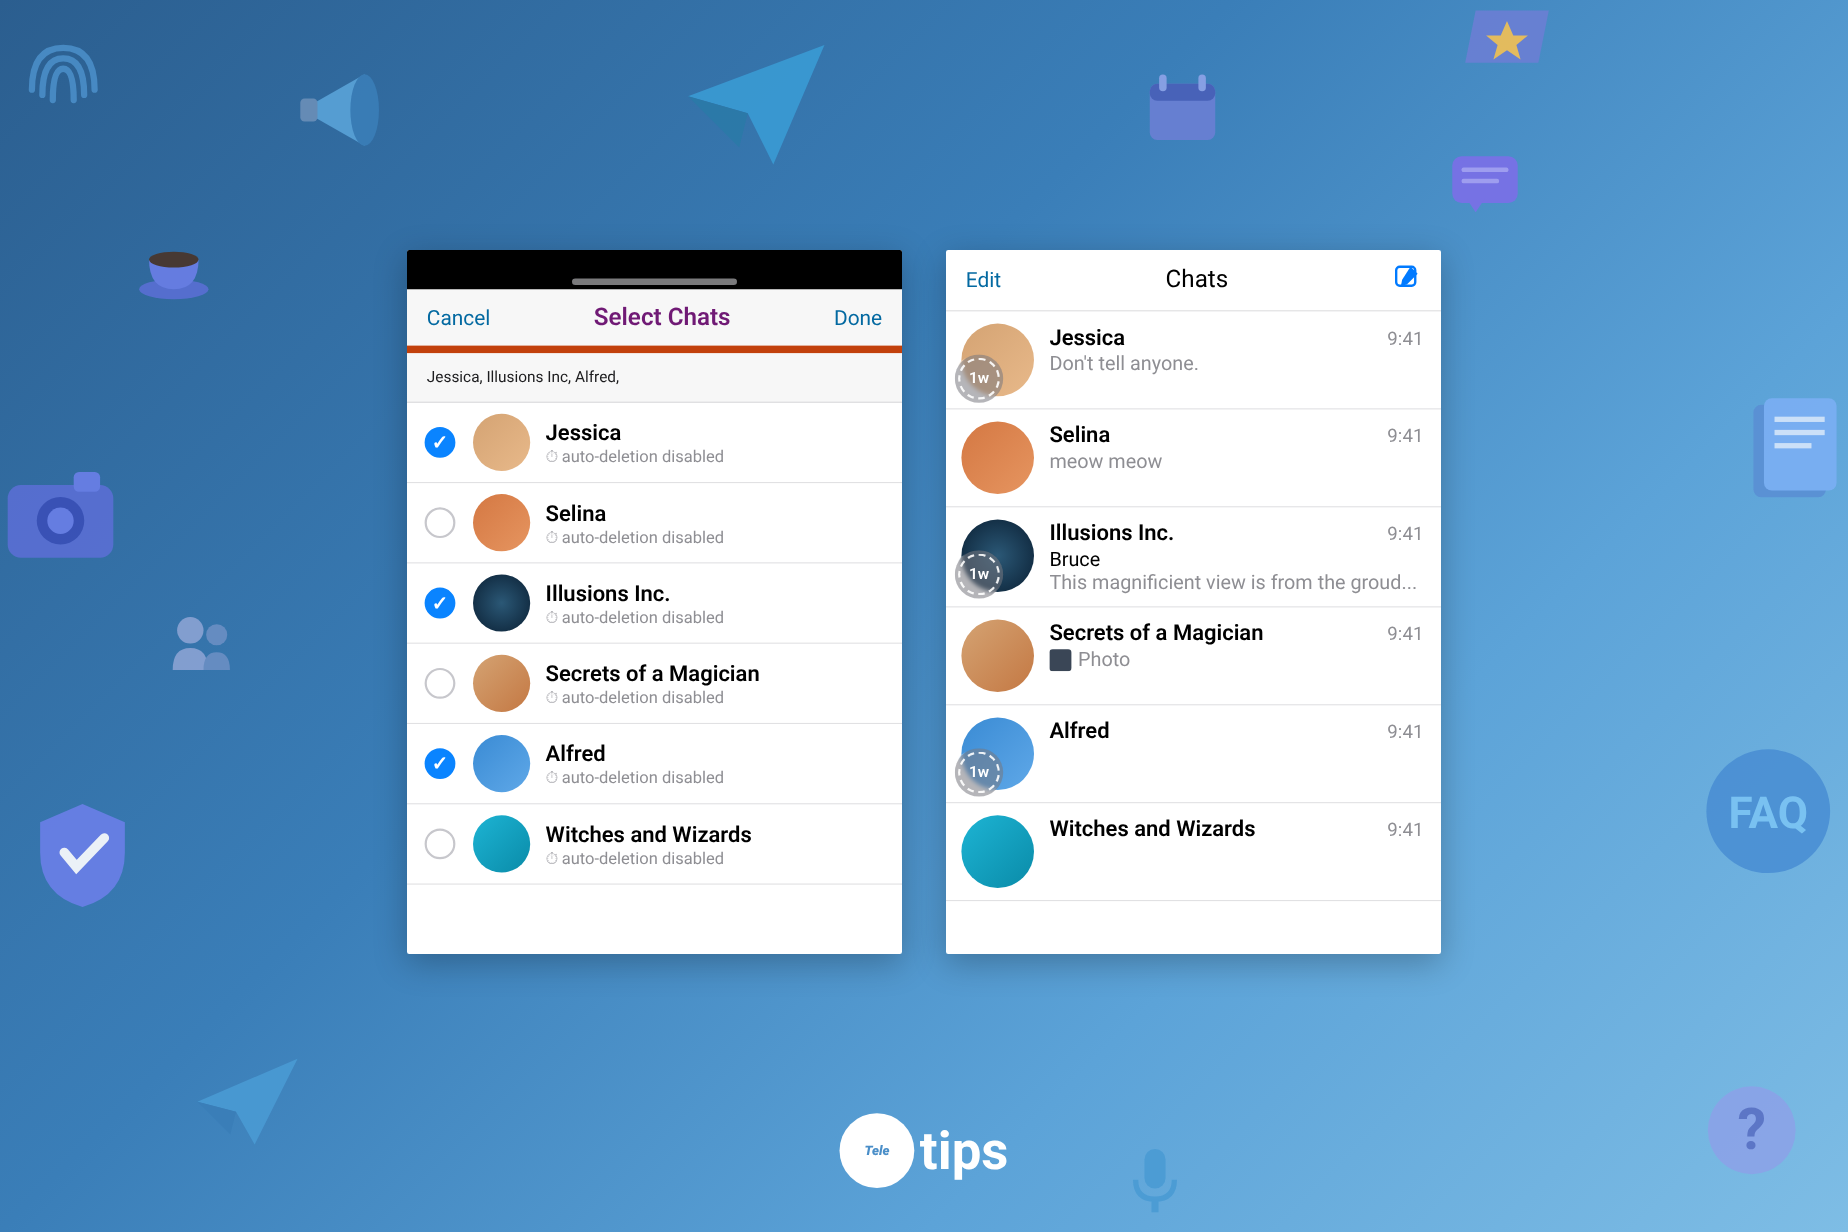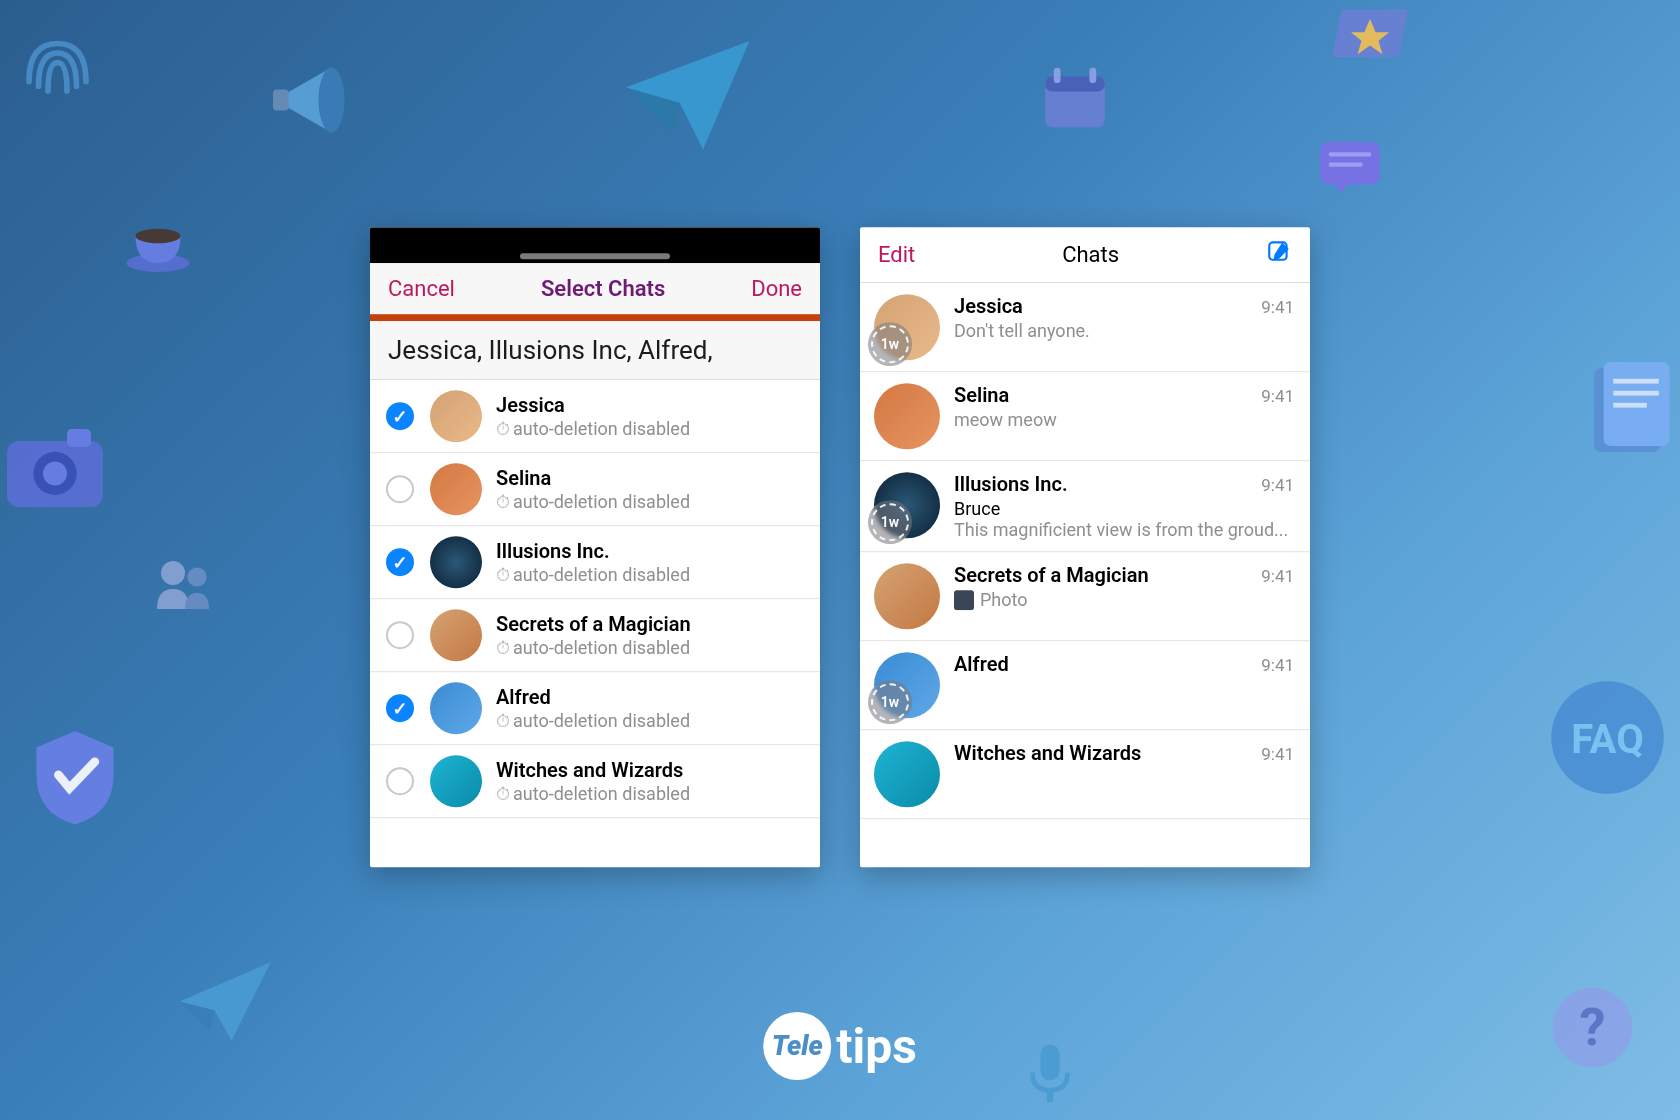--- a/index.html
+++ b/index.html
@@ -18,43 +18,43 @@
 .camera { left:-5px; top:405px; width:120px; height:120px; }
 .user2 { left:140px; top:545px; width:90px; height:80px; }
 .shield { left:20px; top:710px; width:110px; height:130px; }
 .faq { right:10px; top:675px; width:125px; height:125px; }
 .plane2 { left:155px; top:930px; width:140px; height:130px; }
 .qmark { right:40px; bottom:45px; width:95px; height:95px; }
 .mic { left:1010px; bottom:5px; width:80px; height:85px; }
 
 
 .logo { position:absolute; left:50%; bottom:40px; transform:translateX(-50%); color:#fff; font-weight:700; font-size:48px; display:flex; align-items:center; gap:5px; }
-.logo .tele { background:#fff; color:#4a8ec8; border-radius:50%; width:68px; height:68px; display:inline-flex; align-items:center; justify-content:center; font-size:27px; font-weight:900; font-style:italic; position:relative; }
+.logo .tele { background:#fff; color:#4a8ec8; border-radius:50%; width:68px; height:68px; display:inline-flex; align-items:center; justify-content:center; font-size:12px; font-weight:900; font-style:italic; position:relative; }
 
 
 .shots { position:absolute; left:50%; top:50%; transform:translate(-50%,-52%); display:flex; gap:40px; }
 .phone { width:450px; height:640px; background:#fff; border-radius:2px; box-shadow:0 8px 30px rgba(0,0,0,.25); overflow:hidden; }
 
 
 .blackbar { background:#000; height:36px; display:flex; align-items:flex-end; justify-content:center; }
 .sheetgrab { width:150px; height:6px; background:#7a7a7c; border-radius:3px; margin-bottom:4px; }
 .sheetheader { background:#f7f7f7; border-bottom:7px solid #c2410c; display:flex; align-items:center; justify-content:space-between; padding:0 18px; height:58px; }
 .sheetheader .title { font-size:22px; font-weight:600; color:#701a75; }
-.linkbtn { color:#be185d; font-size:22px; background:none; border:none; cursor:pointer; }
+.linkbtn { color:#0369a1; font-size:19px; background:none; border:none; cursor:pointer; }
 .linkbtn.bold { font-weight:400; }
-.searchrow { background:#f7f7f7; border-bottom:1px solid #d4d4d6; padding:14px 18px; font-size:26px; color:#1c1c1e; }
+.searchrow { background:#f7f7f7; border-bottom:1px solid #d4d4d6; padding:14px 18px; font-size:14px; color:#1c1c1e; }
 .list { background:#fff; }
 .row { display:flex; align-items:center; padding:10px 14px 10px 16px; border-bottom:1px solid #e1e1e3; min-height:72px; }
 .radio { width:28px; height:28px; border-radius:50%; border:2px solid #c7c7cc; flex-shrink:0; margin-right:16px; display:flex; align-items:center; justify-content:center; }
 .radio.checked { background:#0a84ff; border-color:#0a84ff; }
 .radio.checked::after { content:"✓"; color:#fff; font-size:18px; font-weight:700; }
 .avatar { width:52px; height:52px; border-radius:50%; flex-shrink:0; margin-right:14px; background:#ccc; position:relative; overflow:hidden; }
 .rowtext { flex:1; min-width:0; }
 .rowtext .name { font-size:20px; font-weight:600; color:#000; }
-.rowtext .sub { font-size:18px; color:#8e8e93; margin-top:1px; }
+.rowtext .sub { font-size:15px; color:#8e8e93; margin-top:1px; }
 .sub .timer { color:#b0b0b5; margin-right:3px; }
 
 
 .chatheader { display:flex; align-items:center; justify-content:space-between; padding:0 18px; height:56px; border-bottom:1px solid #d4d4d6; }
 .chatheader .title { font-size:22px; font-weight:400; color:#000; }
 .compose { color:#007aff; font-size:24px; background:none; border:none; cursor:pointer; }
 .crow { display:flex; align-items:flex-start; padding:11px 16px 11px 14px; border-bottom:1px solid #e1e1e3; position:relative; }
 .cavatar { width:66px; height:66px; border-radius:50%; background:#ccc; flex-shrink:0; margin-right:14px; position:relative; }
 .timerbadge { position:absolute; bottom:-6px; left:-6px; width:44px; height:44px; border-radius:50%; background:rgba(120,120,128,.55); backdrop-filter:blur(2px); display:flex; align-items:center; justify-content:center; color:#fff; font-size:14px; font-weight:600; }
 .timerbadge::before { content:""; position:absolute; inset:3px; border:2.5px dashed #fff; border-radius:50%; opacity:.9; }

